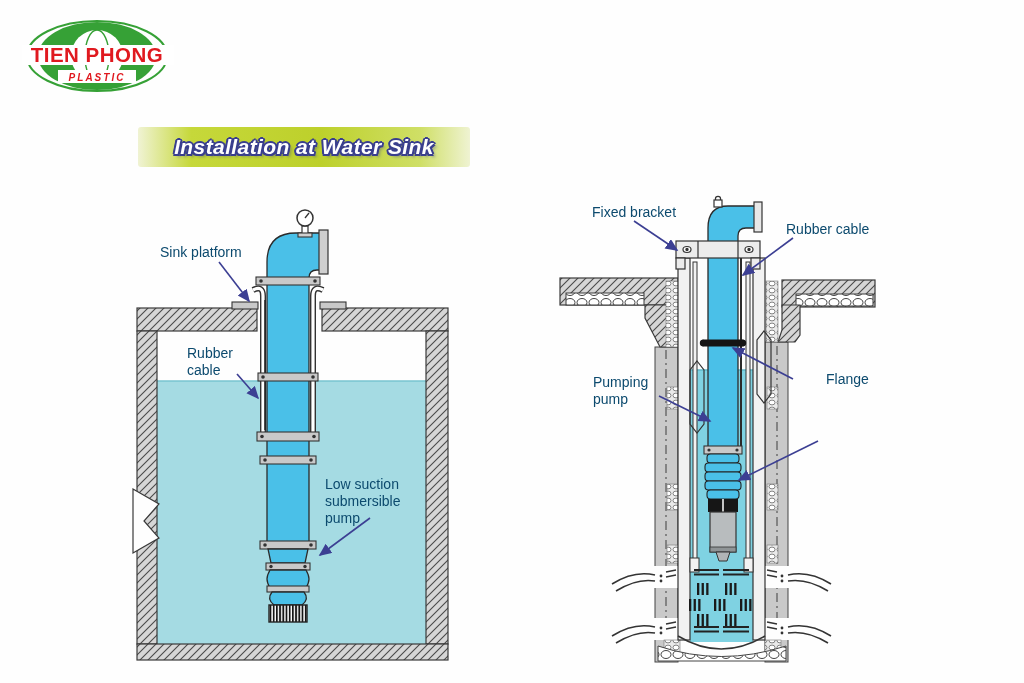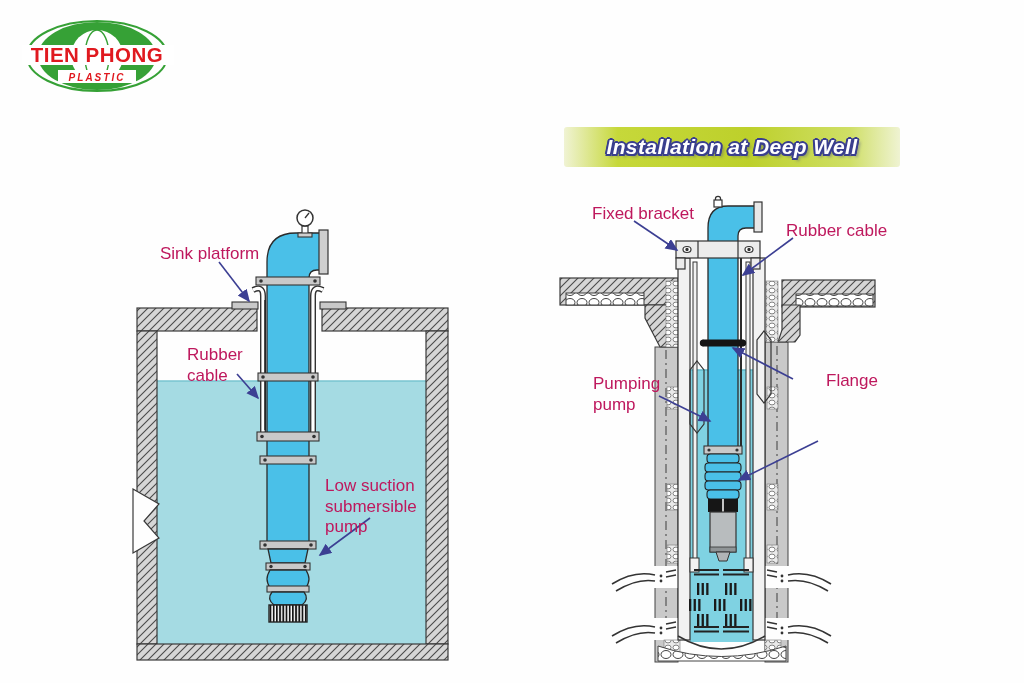--- a/index.html
+++ b/index.html
@@ -15,21 +15,21 @@
   .banner span{
     font-size:21px;font-weight:bold;font-style:italic;letter-spacing:.4px;color:#fff;
     text-shadow:-1.5px -1.5px 0 var(--c-banner_text_outline,#3a3f8e),1.5px -1.5px 0 var(--c-banner_text_outline,#3a3f8e),
       -1.5px 1.5px 0 var(--c-banner_text_outline,#3a3f8e),1.5px 1.5px 0 var(--c-banner_text_outline,#3a3f8e),
       2px 0 0 var(--c-banner_text_outline,#3a3f8e),-2px 0 0 var(--c-banner_text_outline,#3a3f8e),
       0 2px 0 var(--c-banner_text_outline,#3a3f8e),0 -2px 0 var(--c-banner_text_outline,#3a3f8e),
       3px 3px 3px rgba(58,63,142,.45);
     white-space:nowrap;
   }
   
-  .lbl{position:absolute;font-size:17px;line-height:1.22;color:#be185d;}
+  .lbl{position:absolute;font-size:14px;line-height:1.22;color:#0c4a6e;}
   
   .fPipe{fill:var(--c-pipe_blue,#4ac0e8);}
   .fTW{fill:var(--c-tank_water,#a5dbe3);}
   .fWW{fill:var(--c-well_water,#7fd2e2);}
   .arrow{stroke:var(--c-arrow,#3c3f93);stroke-width:1.6;fill:none;marker-end:url(#ah);}
   .oln{stroke:#2b2b2b;stroke-width:1.3;}
   .flg{fill:#c9c9c9;stroke:#333;stroke-width:1.1;}
   .logoText{font-weight:bold;fill:var(--c-logo_red,#e0191f);}
 </style>
 </head>
@@ -41,22 +41,22 @@
     <ellipse cx="75" cy="48" rx="70" ry="35" fill="none" stroke="var(--c-logo_green,#36a136)" stroke-width="2"></ellipse>
     <ellipse cx="75" cy="48" rx="59" ry="34" fill="var(--c-logo_green,#36a136)"></ellipse>
     <circle cx="75" cy="48" r="26" fill="#fff"></circle>
     <ellipse cx="75" cy="48" rx="12" ry="26" fill="none" stroke="var(--c-logo_green,#36a136)" stroke-width="1.4"></ellipse>
     <rect x="0" y="37" width="152" height="20" fill="#fff"></rect>
     <text x="75" y="53.5" text-anchor="middle" class="logoText" font-size="20.5" letter-spacing="0.5">TIEN PHONG</text>
     <rect x="36" y="62" width="78" height="13" fill="#fff"></rect>
     <text x="75" y="72.5" text-anchor="middle" class="logoText" font-size="10" font-style="italic" letter-spacing="2">PLASTIC</text>
   </svg>
 
-  <div class="banner" style="left:564px;top:127px;width:336px;">
-    <span>Installation at Deep Well</span>
+  <div class="banner" style="left:138px;top:127px;width:332px;">
+    <span>Installation at Water Sink</span>
   </div>
 
   <svg class="abs" style="left:0;top:0;" width="1024" height="683" viewBox="0 0 1024 683">
     <defs>
       <marker id="ah" markerWidth="9" markerHeight="8" refX="7" refY="3.5" orient="auto">
         <path d="M0,0 L8,3.5 L0,7 Z" fill="var(--c-arrow,#3c3f93)"></path>
       </marker>
       <pattern id="hatch" patternUnits="userSpaceOnUse" width="8" height="8">
         <rect width="8" height="8" fill="#d6d6d6"></rect>
         <path d="M0,8 L8,0 M-2,2 L2,-2 M6,10 L10,6" stroke="#4a4a4a" stroke-width="1.1"></path>

